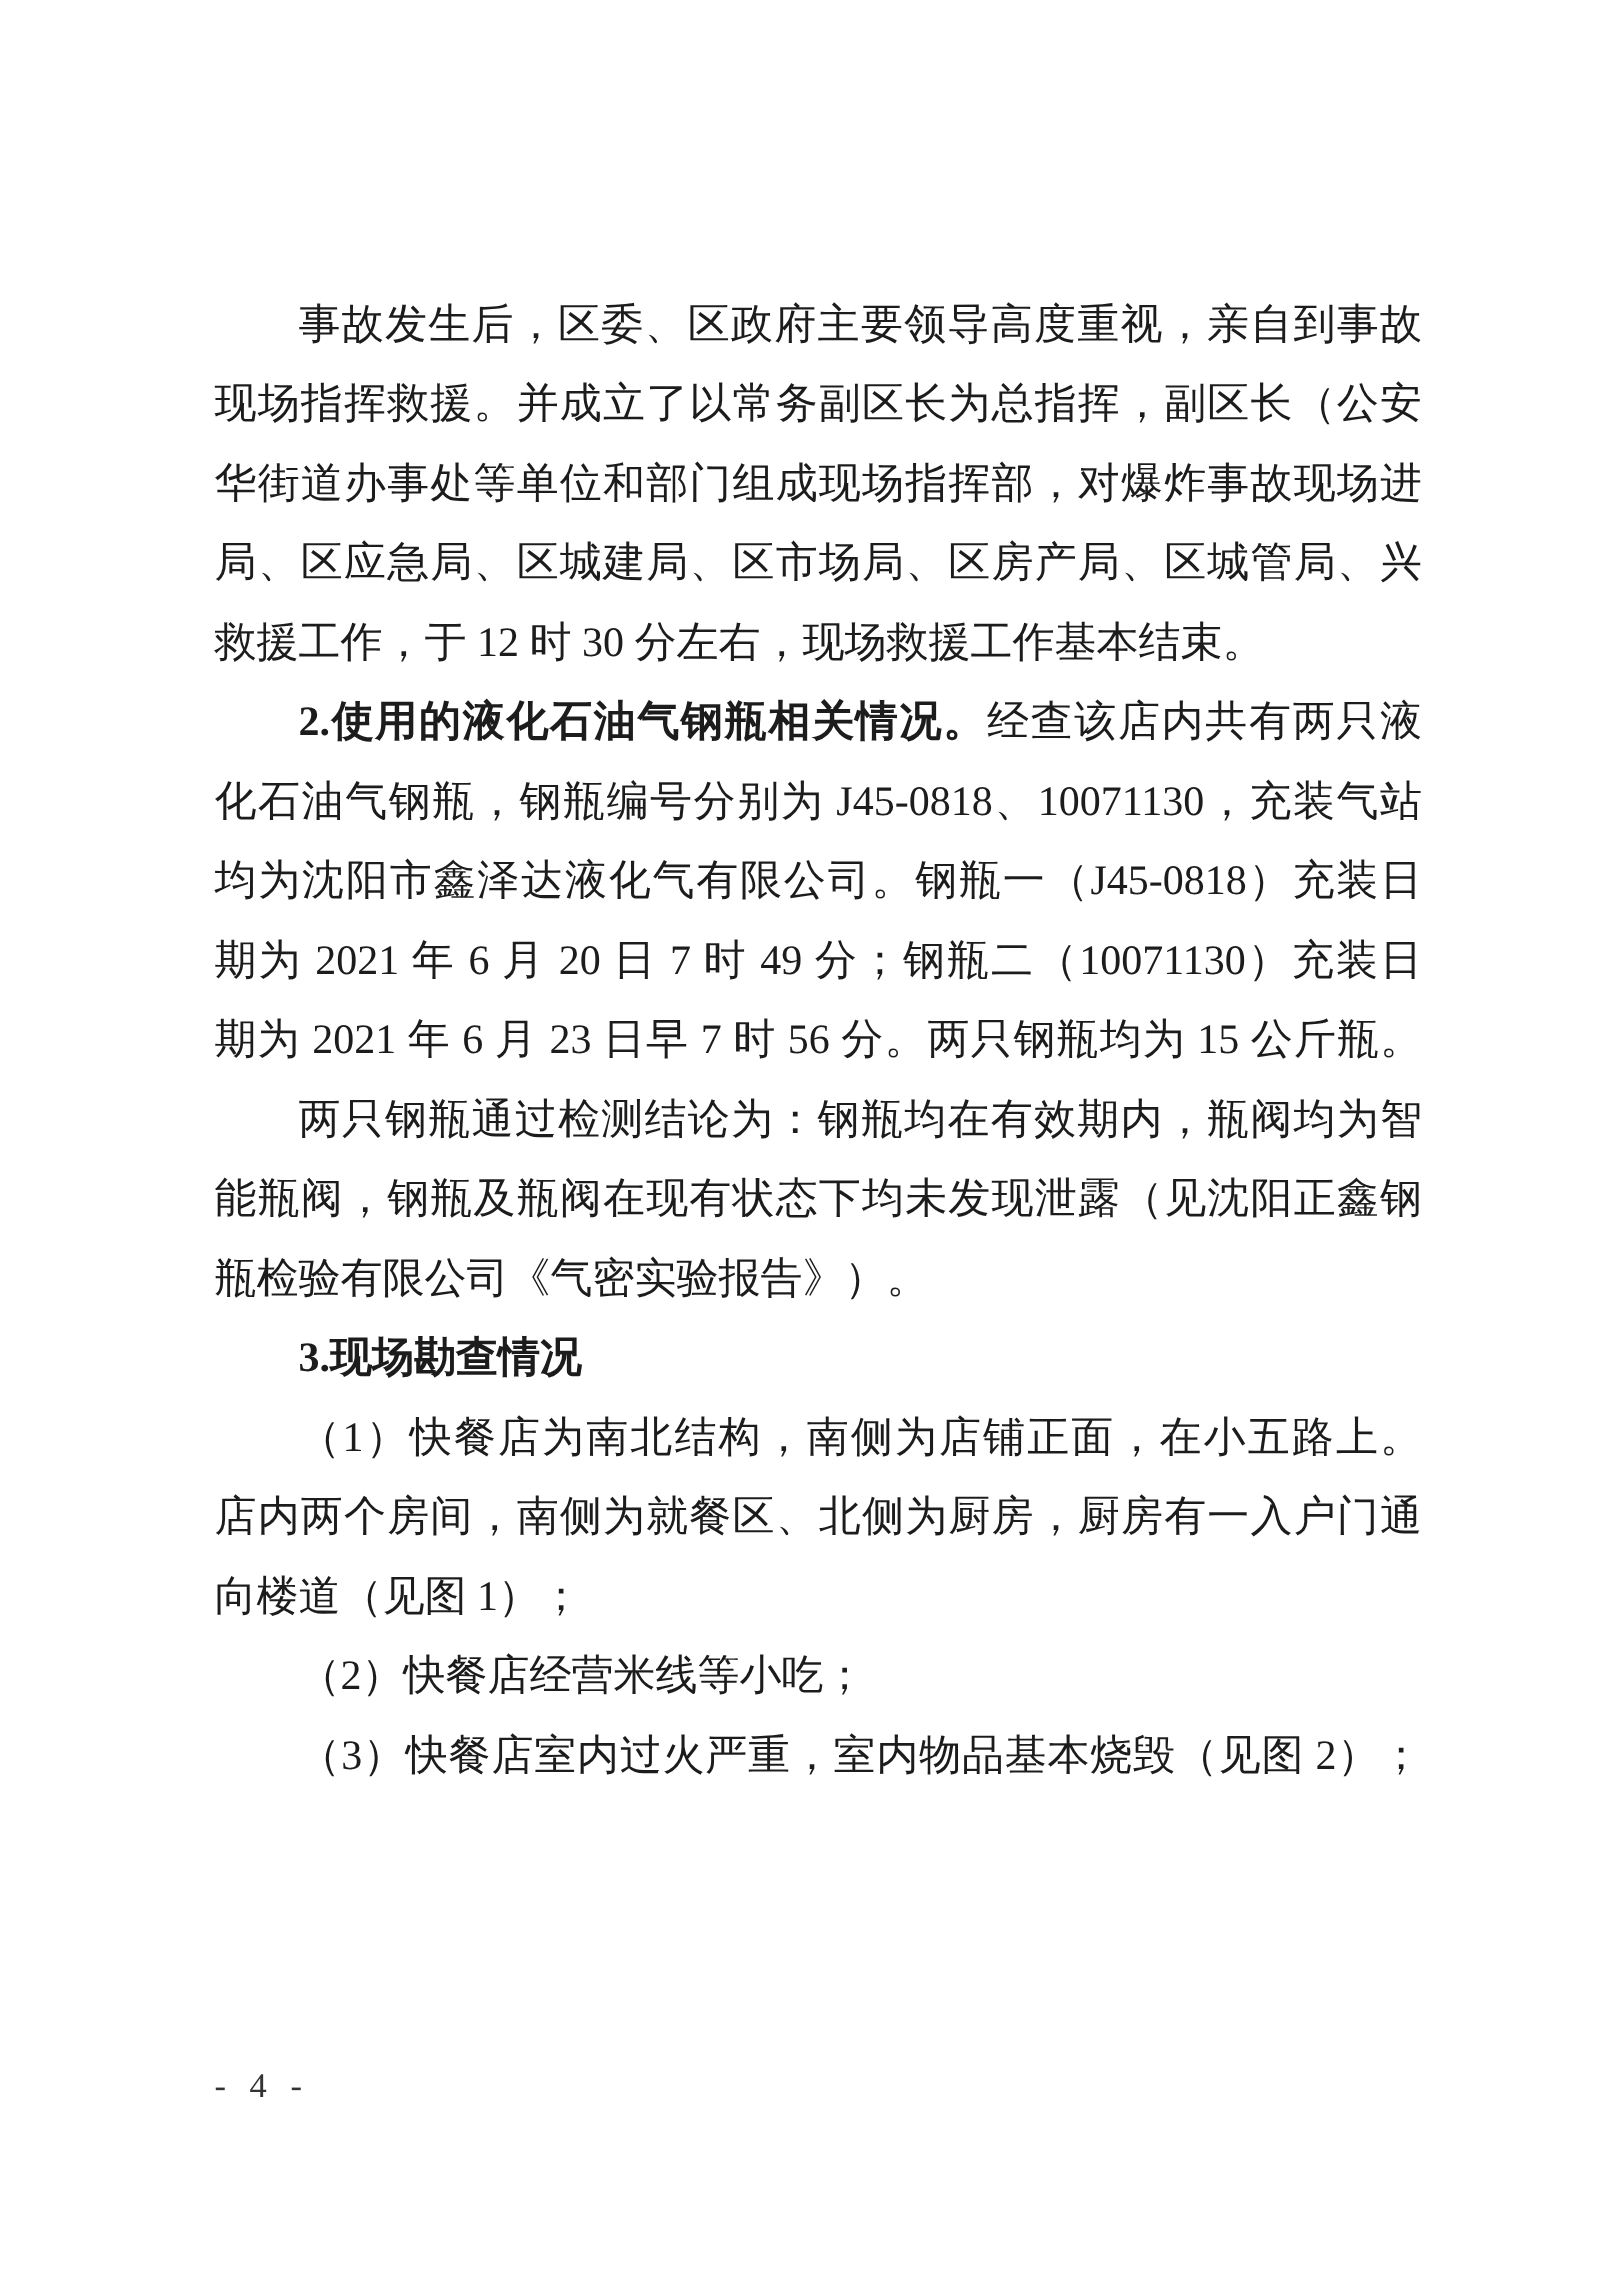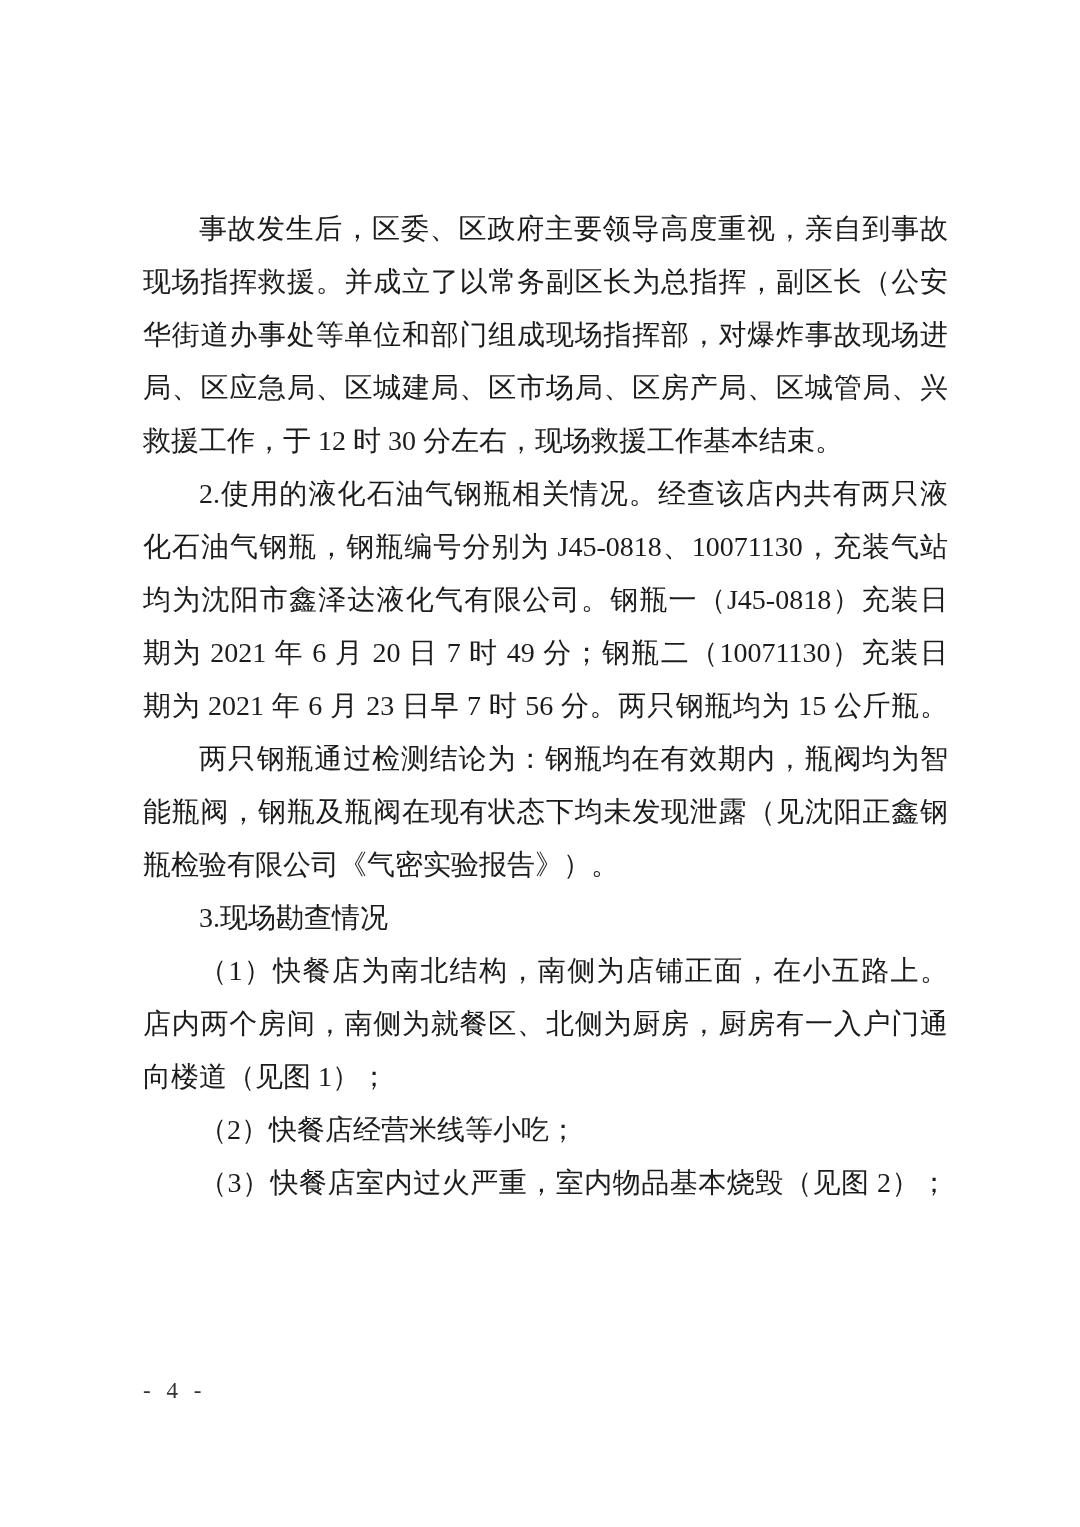--- a/index.html
+++ b/index.html
@@ -12,38 +12,38 @@
     width: 1080px;
     height: 1527px;
     background: #ffffff;
     overflow: hidden;
     font-family: "Liberation Serif", "DejaVu Serif", serif;
     color: #1c1c1c;
   }
   .content {
     position: absolute;
     left: 143px;
-    top: 202px;
+    top: 190px;
     width: 805px;
     font-size: 28px;
     line-height: 53px;
   }
   .line {
     text-align: justify;
     text-align-last: left;
     white-space: normal;
   }
   .line.just {
     text-align-last: justify;
   }
   .line.indent {
     text-indent: 2em;
   }
   .bold {
-    font-weight: normal;
+    font-weight: bold;
   }
   .footer {
     position: absolute;
     left: 143px;
     top: 1378px;
     font-size: 23px;
     letter-spacing: 5px;
     color: #333333;
   }
 </style>

